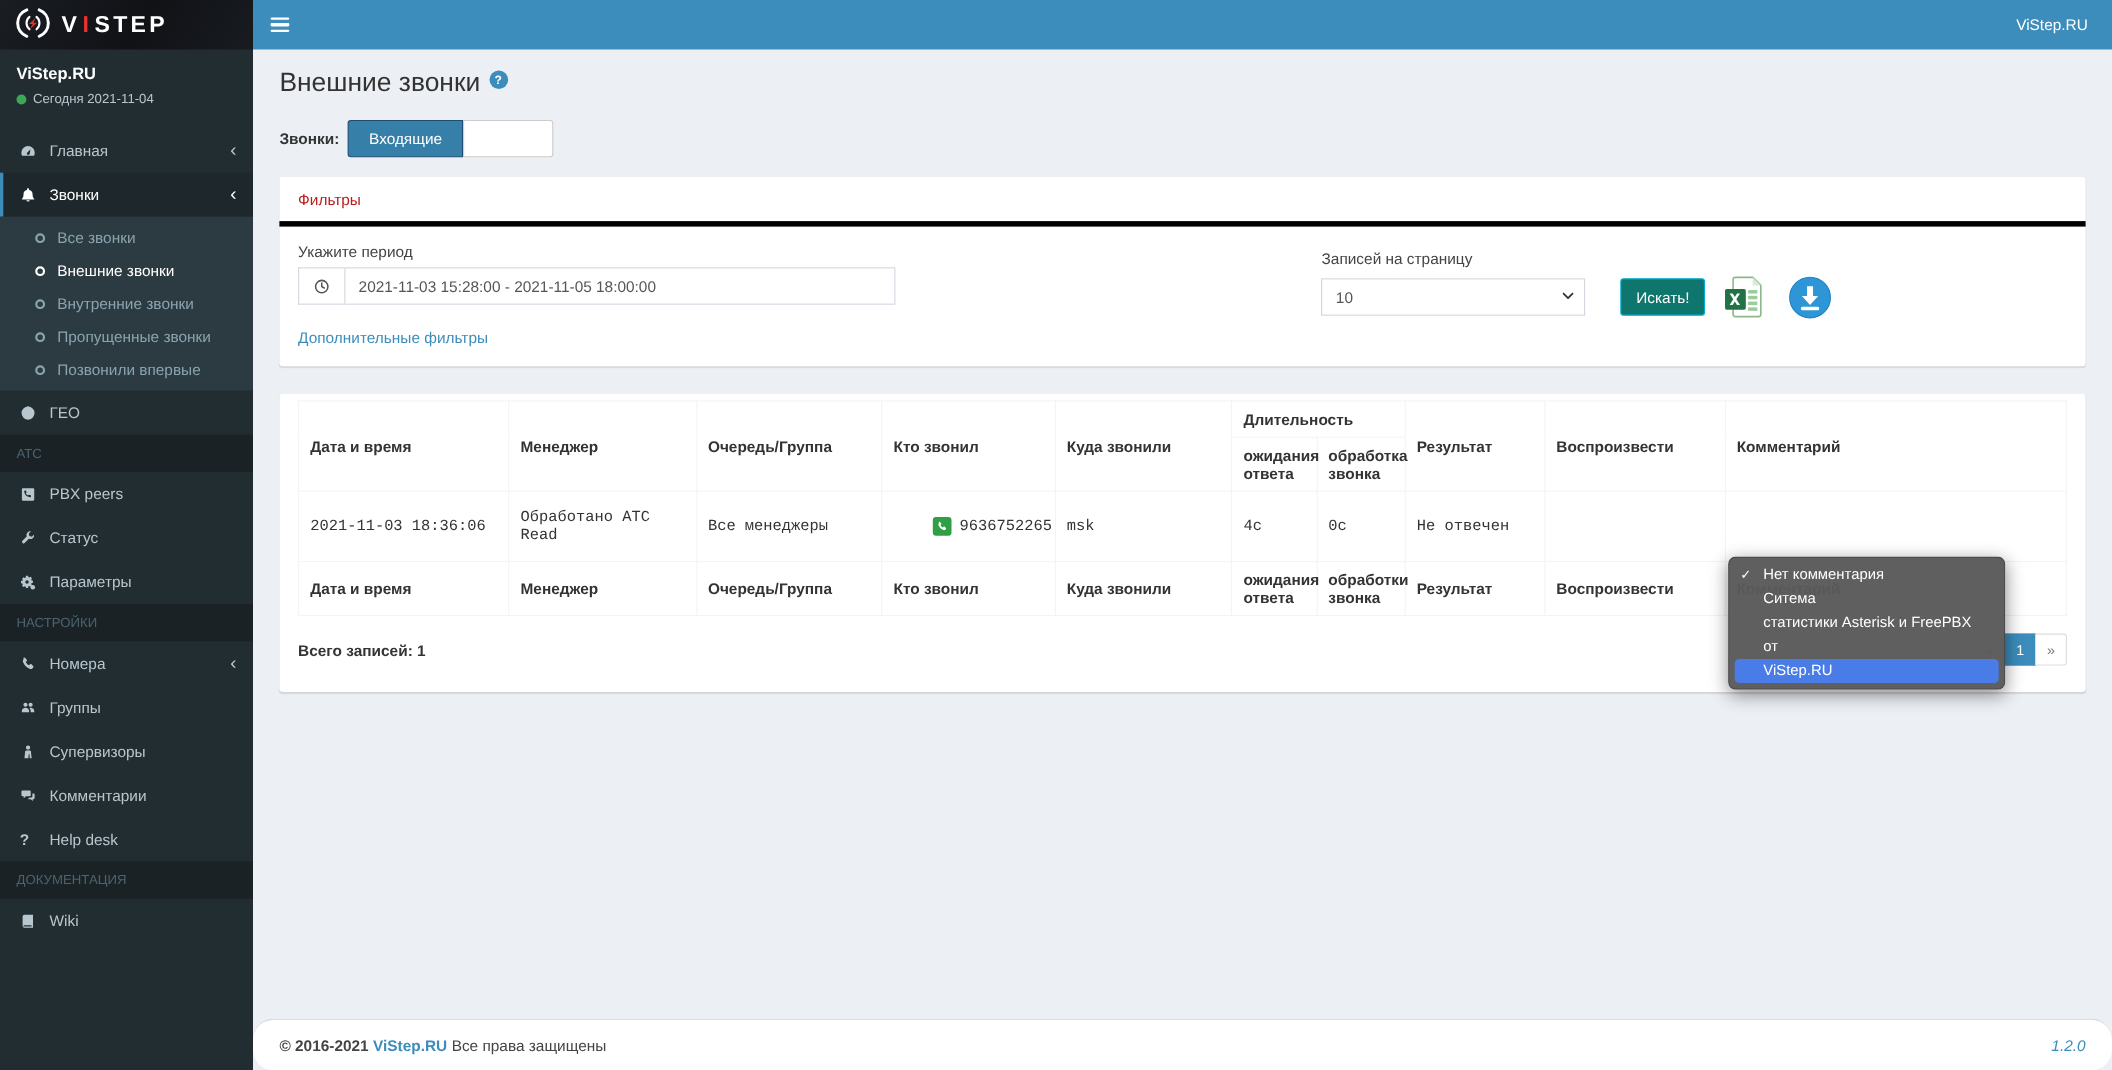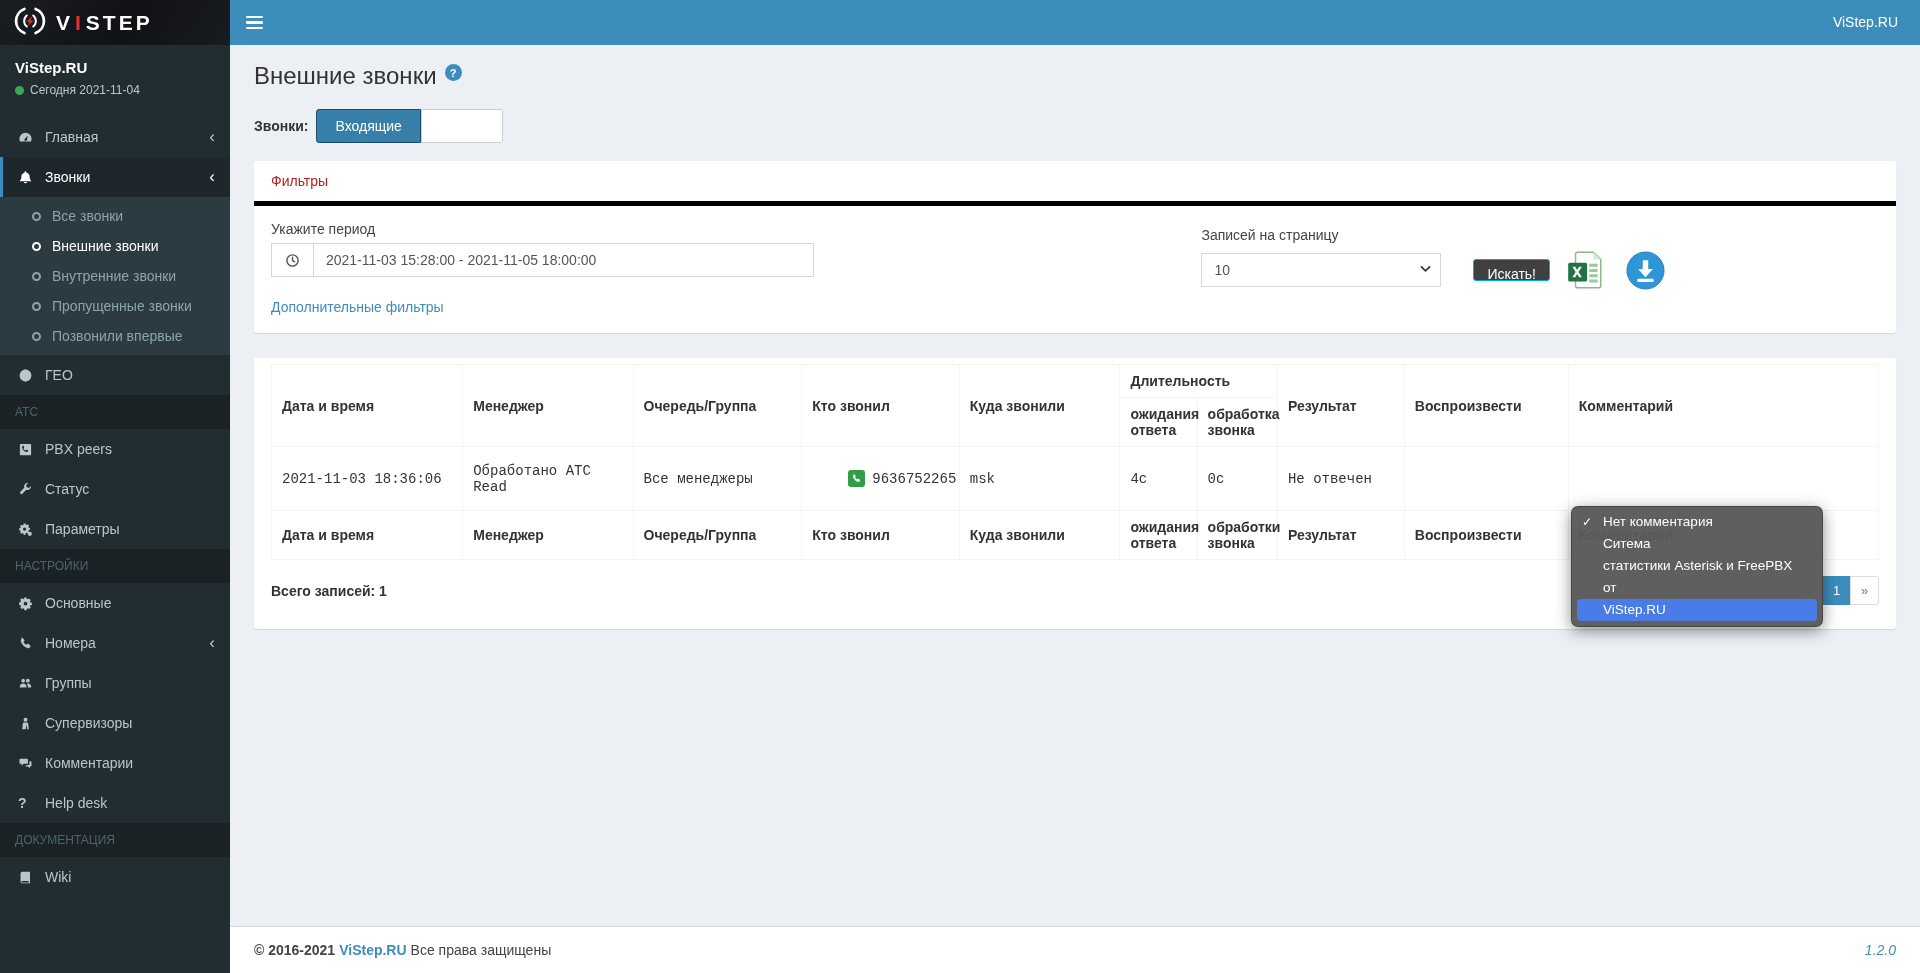--- a/index.html
+++ b/index.html
@@ -51,21 +51,21 @@
   .filters-flex { display:flex; align-items:flex-start; }
   .field-label { color:#444; margin-bottom:6px; }
   .input-group { display:flex; width:543px; }
   .input-addon { width:42px; border:1px solid #d2d6de; border-right:none; border-radius:0; background:#fff; display:flex; align-items:center; justify-content:center; }
   .input-group input { flex:1; height:18px; border:1px solid #d2d6de; padding:16px 12px; font-size:14px; color:#555; font-family:inherit; outline:none; }
   .right-group { margin-left:auto; margin-right:214px; padding-top:6px; }
   .controls-row { display:flex; align-items:center; }
   .select-wrap { position:relative; width:240px; }
   .select-wrap select { width:100%; height:34px; border:1px solid #d2d6de; background:#fff; color:#555; font-size:14px; padding:6px 12px; appearance:none; -webkit-appearance:none; border-radius:0; font-family:inherit; }
   .select-caret { position:absolute; right:9px; top:9px; pointer-events:none; }
-  .btn-search { height:22px; background:#404040; border:1px solid #00acd6; color:#fff; font-size:14px; padding:6px 13px; border-radius:3px; margin-left:32px; cursor:pointer; font-family:inherit; }
+  .btn-search { height:34px; background:#0f766e; border:1px solid #00acd6; color:#fff; font-size:14px; padding:6px 13px; border-radius:3px; margin-left:32px; cursor:pointer; font-family:inherit; }
   .icon-btn { background:none; border:none; padding:0; cursor:pointer; display:inline-flex; }
   .excel-btn { margin-left:14px; }
   .dl-btn { margin-left:20px; }
   .more-filters { display:inline-block; margin-top:8px; color:#3c8dbc; text-decoration:none; cursor:pointer; }
   
   table.calls { width:100%; border-collapse:collapse; table-layout:fixed; }
   table.calls th, table.calls td { border:1px solid #f4f4f4; padding:8px 10px; font-size:14px; text-align:left; vertical-align:middle; color:#333; }
   table.calls th { font-weight:bold; }
   th.group-head { text-align:center; }
   tr.data-row td { height:64px;font-family:Liberation Mono, monospace; }
@@ -78,21 +78,21 @@
   .pagination li { border:1px solid #ddd; background:#fff; color:#3c8dbc; min-width:29px; height:29px; display:flex; align-items:center; justify-content:center; font-size:13px; margin-left:-1px; cursor:pointer; }
   .pagination li.first { border-radius:3px 0 0 3px; margin-left:0; color:#777; }
   .pagination li.last { border-radius:0 3px 3px 0; color:#777; }
   .pagination li.active { background:#3c8dbc; border-color:#3c8dbc; color:#fff; }
   
   .native-dropdown { position:absolute; left:1571px; top:506px; width:252px; background:rgba(90,90,90,0.97); border:1px solid rgba(0,0,0,0.25); border-radius:7px; box-shadow:0 4px 16px rgba(0,0,0,0.45); padding:4px 0 5px; z-index:50; }
   .dd-item { position:relative; color:#fff; font-size:13.5px; line-height:22px; padding:0 10px 0 31px; white-space:nowrap; cursor:pointer; }
   .dd-item .check { position:absolute; left:10px; top:0; font-size:12px; }
   .dd-item.highlight { background:#4a7ce8; border-radius:4px; margin:0 5px; padding-left:26px; }
   
-  .main-footer { position:absolute; left:230px; right:0; bottom:0; height:47px; background:#fff; border-top:1px solid #d2d6de; padding:12px 24px; font-size:14px; color:#444; display:flex; align-items:center; }
+  .main-footer { position:absolute; left:230px; right:0; bottom:0; height:47px; background:#fff; border-top:1px solid #d2d6de; padding:12px 24px; font-size:14px; color:#444; display:flex; align-items:center;border-radius:19px; }
   .main-footer .brand-link { color:#3c8dbc; font-weight:bold; text-decoration:none; margin:0 4px; cursor:pointer; }
   .version { margin-left:auto; color:#3c8dbc;font-style:italic; }
 </style>
 </head>
 <body>
 
 <aside class="sidebar">
   <div class="logo-area">
     <span>
       <svg width="32" height="32" viewBox="0 0 40 40">
@@ -198,28 +198,20 @@
           <svg class="mi" viewBox="0 0 16 16">
             <path d="M6 1.5h2l.3 1.3.9.4 1.2-.7 1.4 1.4-.7 1.2.4.9 1.3.3v2l-1.3.3-.4.9.7 1.2-1.4 1.4-1.2-.7-.9.4L8 13.5H6l-.3-1.3-.9-.4-1.2.7-1.4-1.4.7-1.2-.4-.9-1.3-.3v-2l1.3-.3.4-.9-.7-1.2 1.4-1.4 1.2.7.9-.4zm1 4.3a1.7 1.7 0 1 0 0 3.4 1.7 1.7 0 0 0 0-3.4z"></path>
             <circle cx="12.6" cy="12.6" r="2.2"></circle>
           </svg>
         </span>
       <span>Параметры</span>
     </div>
 
     <div class="side-header">НАСТРОЙКИ</div>
 
-    <div class="side-item">
-      <span class="sicon">
-          <svg class="mi" viewBox="0 0 16 16">
-            <path d="M6.8 1.5h2.4l.3 1.6 1 .4 1.4-.8 1.7 1.7-.8 1.4.4 1 1.6.3v2.4l-1.6.3-.4 1 .8 1.4-1.7 1.7-1.4-.8-1 .4-.3 1.6H6.8l-.3-1.6-1-.4-1.4.8-1.7-1.7.8-1.4-.4-1-1.6-.3V6.8l1.6-.3.4-1-.8-1.4 1.7-1.7 1.4.8 1-.4zM8 6a2 2 0 1 0 0 4 2 2 0 0 0 0-4z"></path>
-          </svg>
-        </span>
-      <span>Основные</span>
-    </div>
 
     <div class="side-item">
       <span class="sicon">
           <svg class="mi" viewBox="0 0 16 16">
             <path d="M3.6 2.2c.4-.4 1-.4 1.4 0l1.7 1.7c.4.4.4 1 0 1.4l-.9.9c.7 1.5 1.7 2.5 3.2 3.2l.9-.9c.4-.4 1-.4 1.4 0l1.7 1.7c.4.4.4 1 0 1.4l-.8.8c-.6.6-1.5.8-2.3.5C6.7 11.7 4.3 9.3 3.1 6.1c-.3-.8-.1-1.7.5-2.3z"></path>
           </svg>
         </span>
       <span>Номера</span>
       <span class="chev">‹</span>
     </div>

